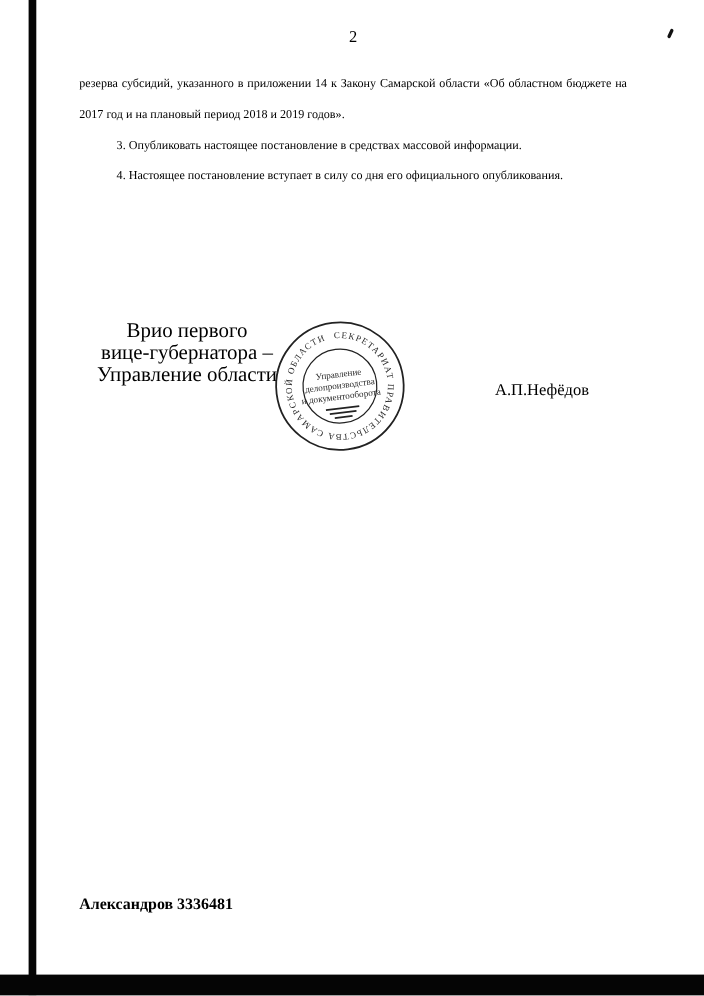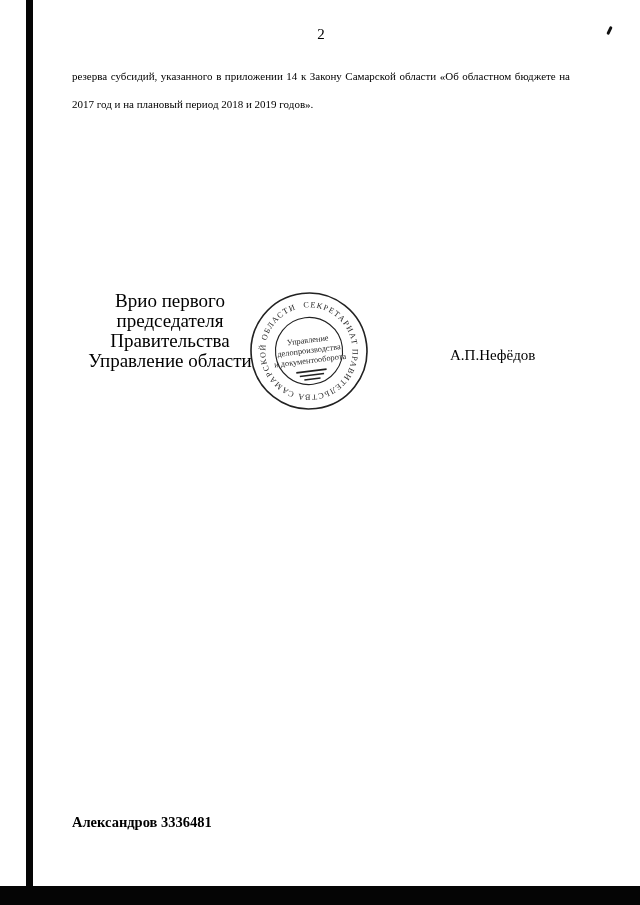--- a/index.html
+++ b/index.html
@@ -74,25 +74,27 @@
 <div class="page">
 
   <div class="edge-left"></div>
   <div class="edge-bottom"></div>
   <div class="scan-speck"></div>
 
   <div class="page-number">2</div>
 
   <div class="body-text">
     <p>резерва субсидий, указанного в приложении 14 к Закону Самарской области «Об областном бюджете на 2017 год и на плановый период 2018 и 2019 годов».</p>
+    <p class="indent">3. Опубликовать настоящее постановление в средствах массовой информации.</p>
+    <p class="indent">4. Настоящее постановление вступает в силу со дня его официального опубликования.</p>
   </div>
 
   <div class="sig-title">
     <div>Врио первого</div>
-    <div>председателя Правительства</div>
+    <div>вице-губернатора –</div>
     <div>Управление области</div>
   </div>
 
   <svg class="stamp" viewBox="0 0 120 120" xmlns="http://www.w3.org/2000/svg">
     <defs>
       <path id="ring-path" d="M 60 17 A 43 43 0 1 1 60 103 A 43 43 0 1 1 60 17" fill="none"></path>
     </defs>
     <circle class="ring-outer" cx="60" cy="60" r="57"></circle>
     <circle class="ring-inner" cx="60" cy="60" r="33"></circle>
     <text class="stamp-ring-text">

